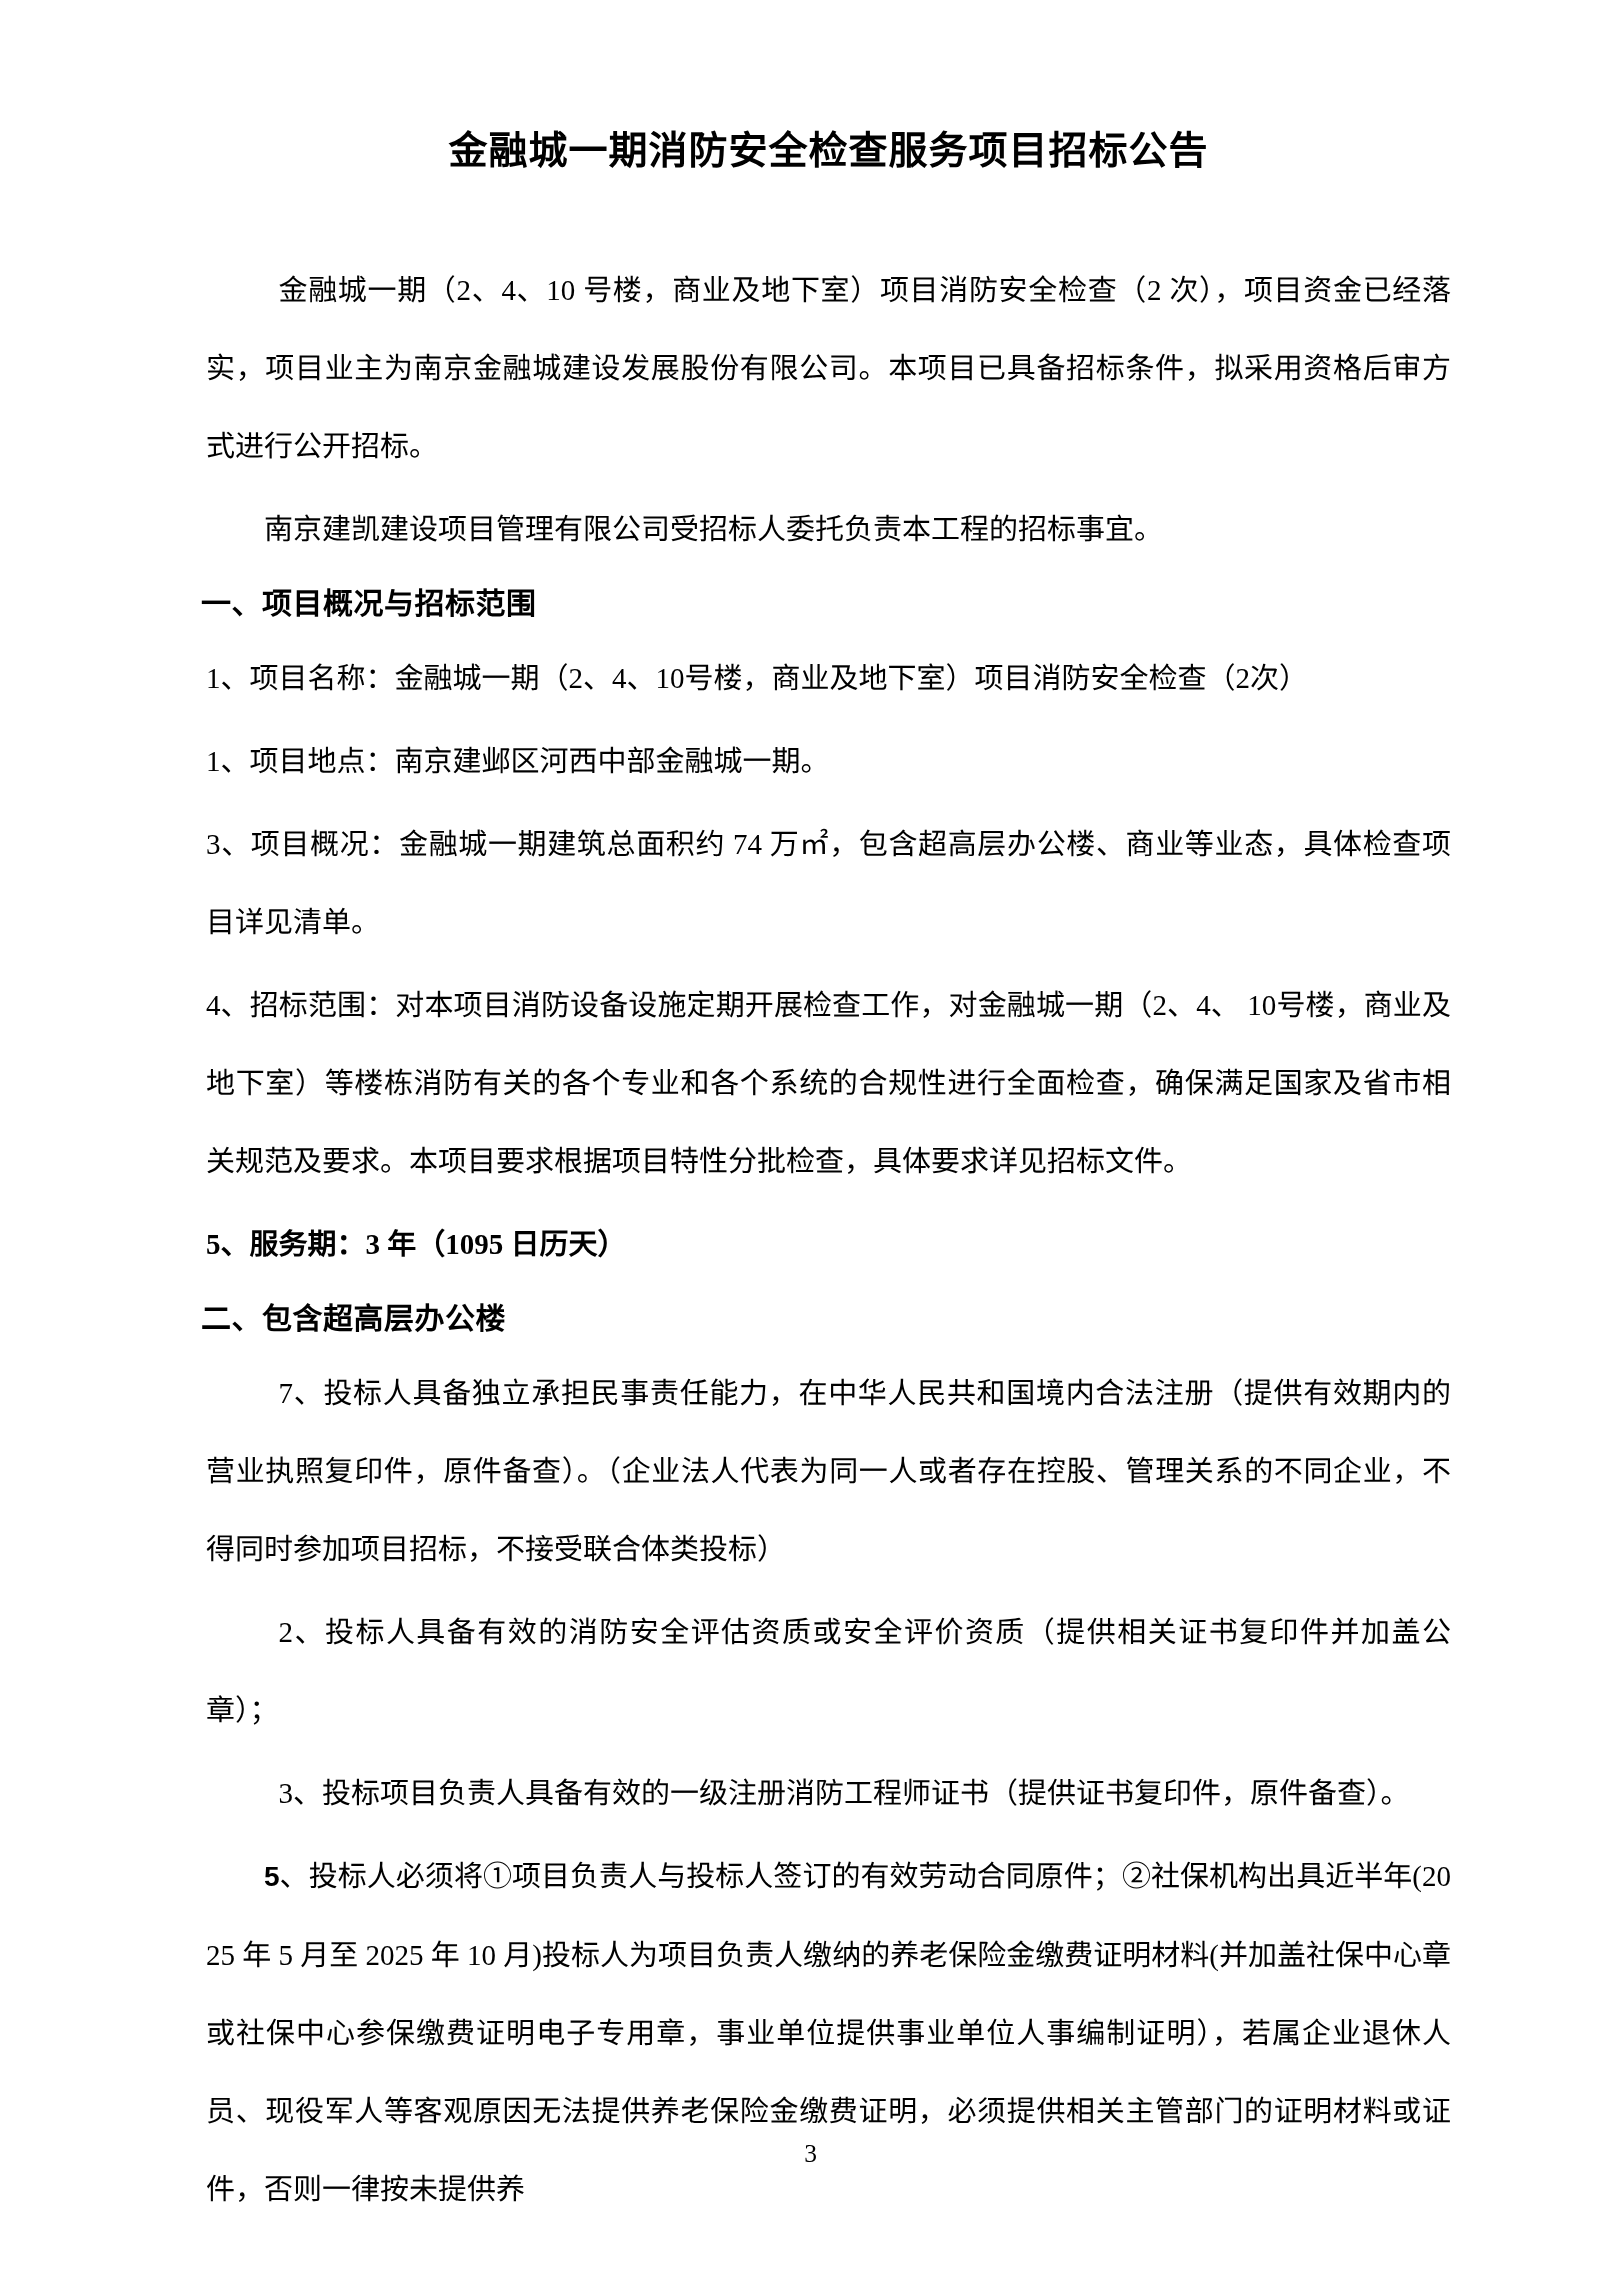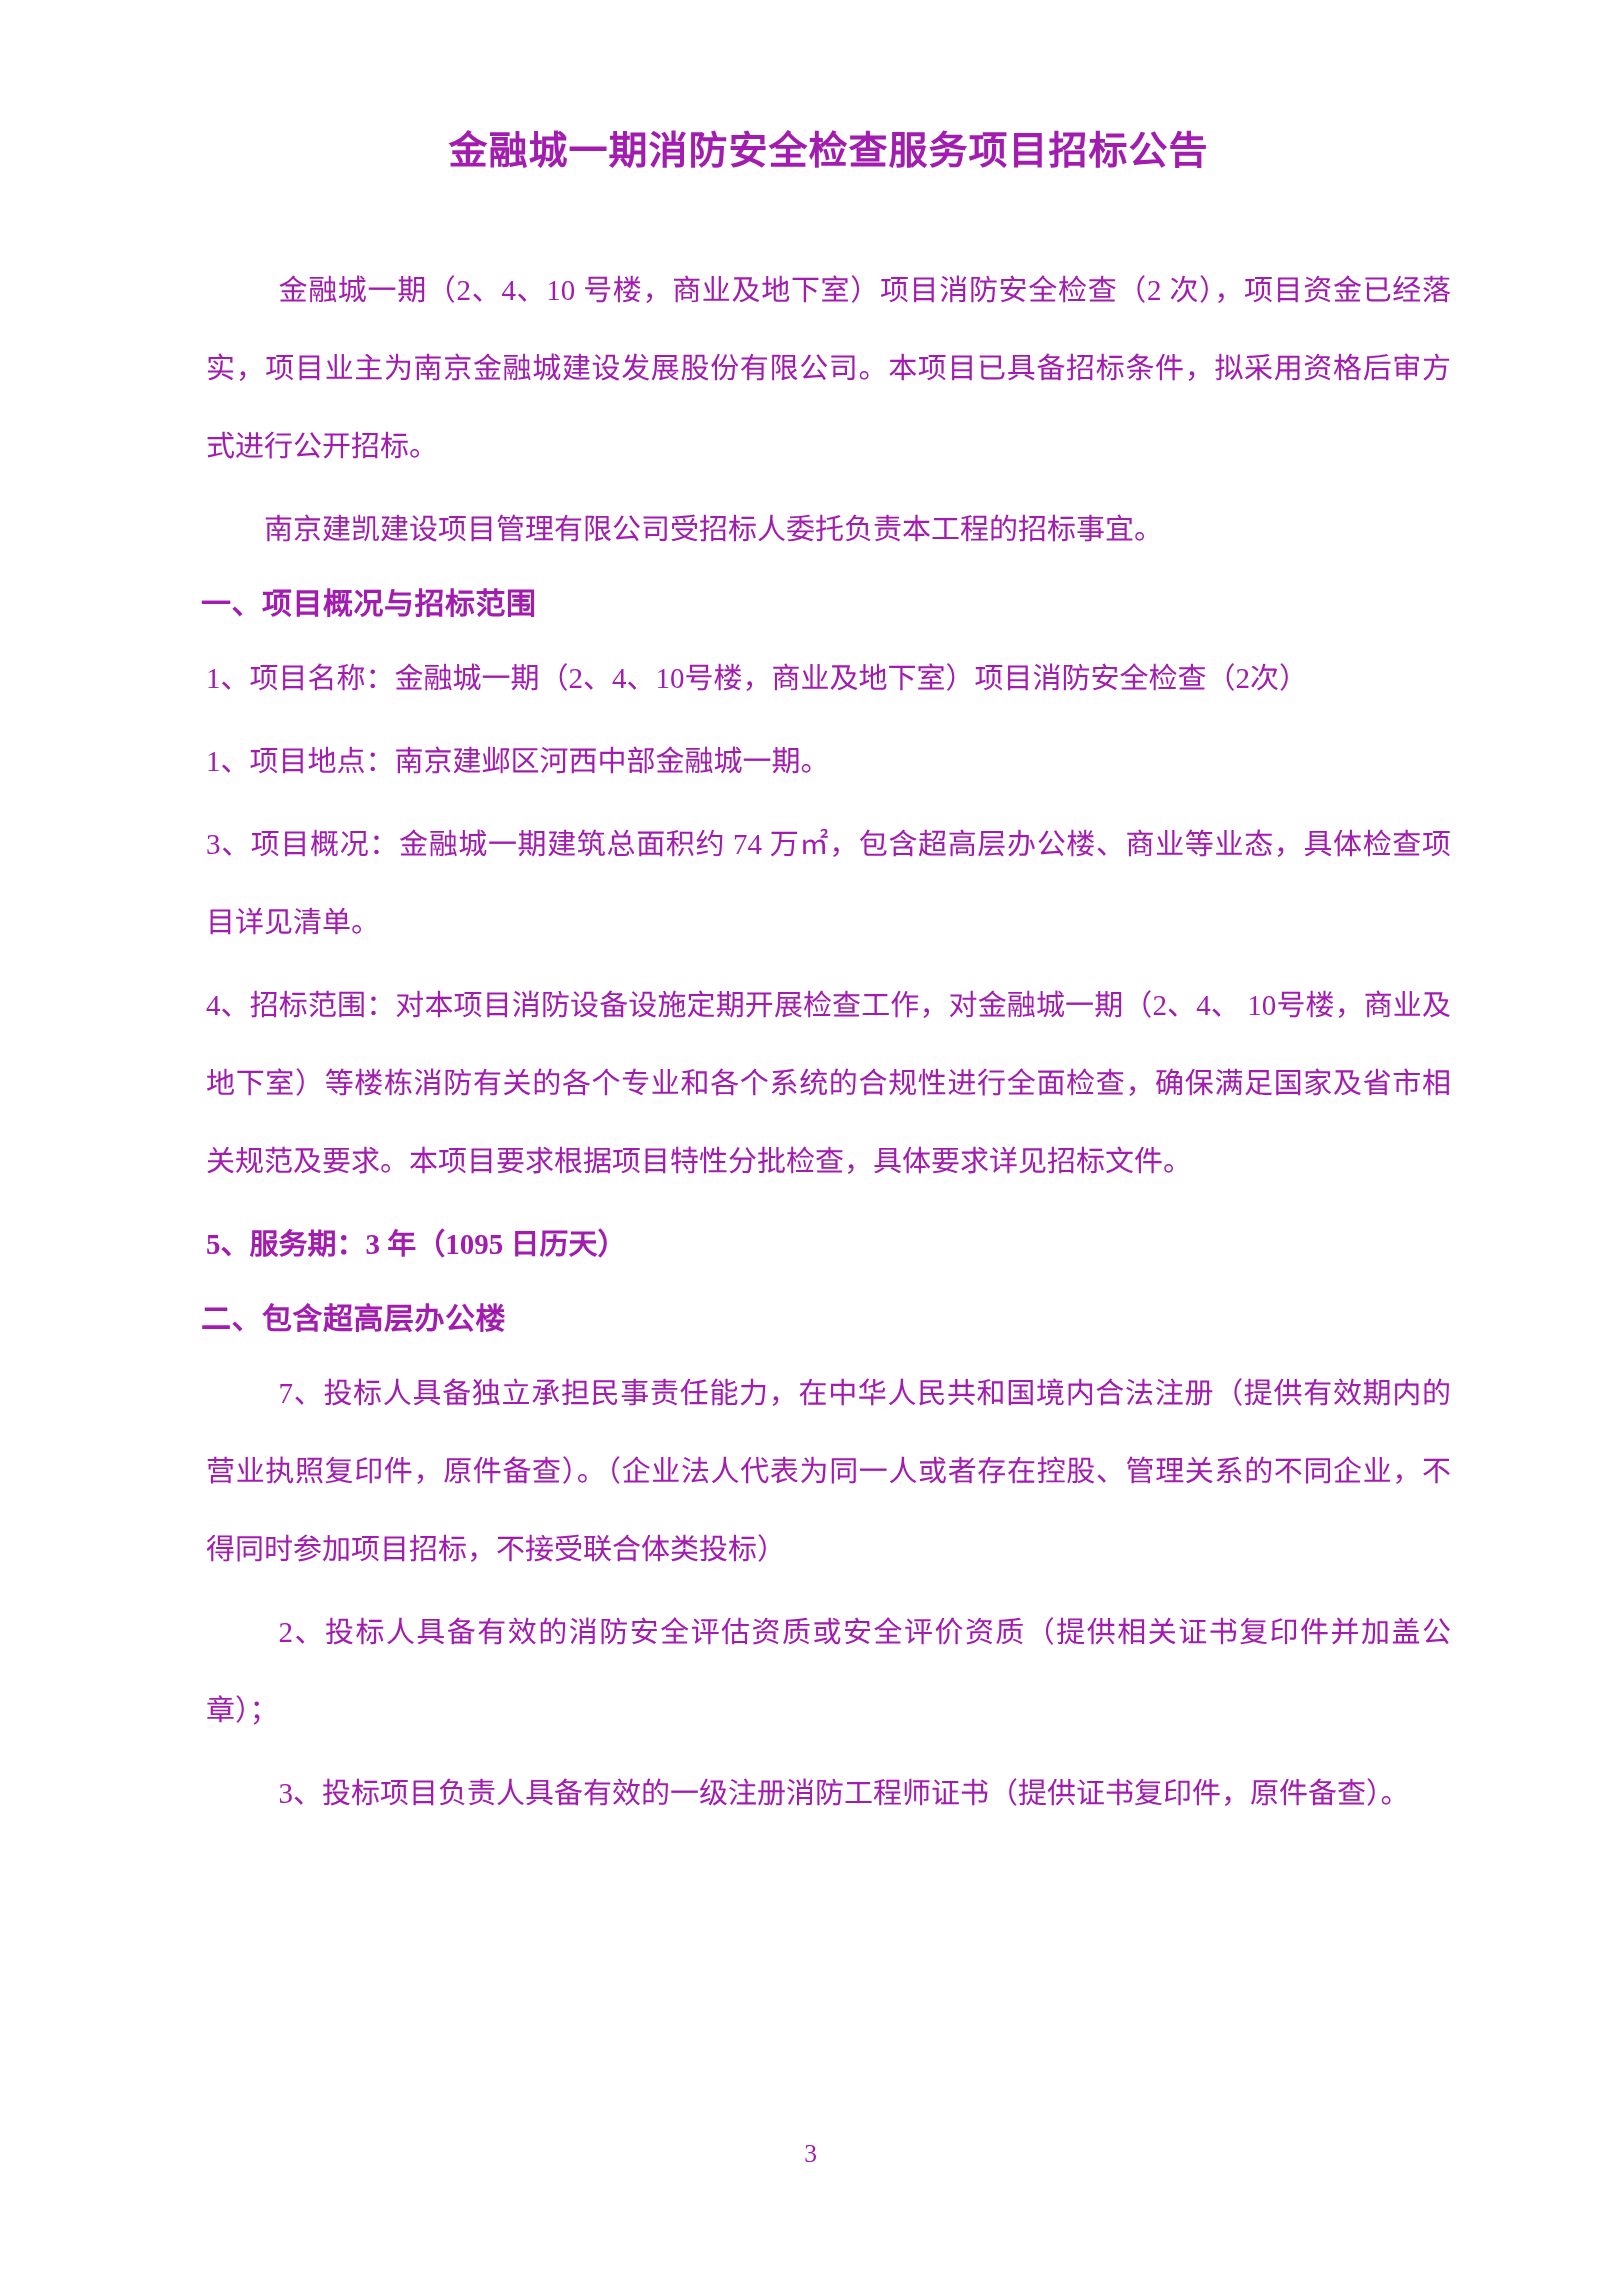--- a/index.html
+++ b/index.html
@@ -7,21 +7,21 @@
     margin: 0;
     padding: 0;
     background: #ffffff;
   }
   .page {
     position: relative;
     width: 1621px;
     height: 2293px;
     margin: 0 auto;
     background: #ffffff;
-    color: #a21caf;
+    color: #000000;
     box-sizing: border-box;
     padding: 123px 165px 0 201px;
     font-family: "Liberation Serif", "DejaVu Serif", serif;
     overflow: hidden;
   }
   .doc-title {
     margin: 0 0 73px 0;
     font-size: 39px;
     line-height: 55px;
     font-weight: 700;
@@ -91,17 +91,18 @@
 
   <h2 class="sec-heading mt2">二、包含超高层办公楼</h2>
 
   <p class="body ind25">7、投标人具备独立承担民事责任能力，在中华人民共和国境内合法注册（提供有效期内的营业执照复印件，原件备查）。（企业法人代表为同一人或者存在控股、管理关系的不同企业，不得同时参加项目招标，不接受联合体类投标）</p>
 
   <p class="body ind25 mt14">2、投标人具备有效的消防安全评估资质或安全评价资质（提供相关证书复印件并加盖公章）；</p>
 
   <p class="body ind25 mt6">3、投标项目负责人具备有效的一级注册消防工程师证书（提供证书复印件，原件备查）。</p>
 
 
+  <p class="body ind2"><span class="bold-num">5</span><span>、投标人必须将①项目负责人与投标人签订的有效劳动合同原件；②社保机构出具近半年(2025 年 5 月至 2025 年 10 月)投标人为项目负责人缴纳的养老保险金缴费证明材料(并加盖社保中心章或社保中心参保缴费证明电子专用章，事业单位提供事业单位人事编制证明），若属企业退休人员、现役军人等客观原因无法提供养老保险金缴费证明，必须提供相关主管部门的证明材料或证件，否则一律按未提供养</span></p>
 
   <div class="page-footer">3</div>
 
 </div>
 
 
 </body></html>

